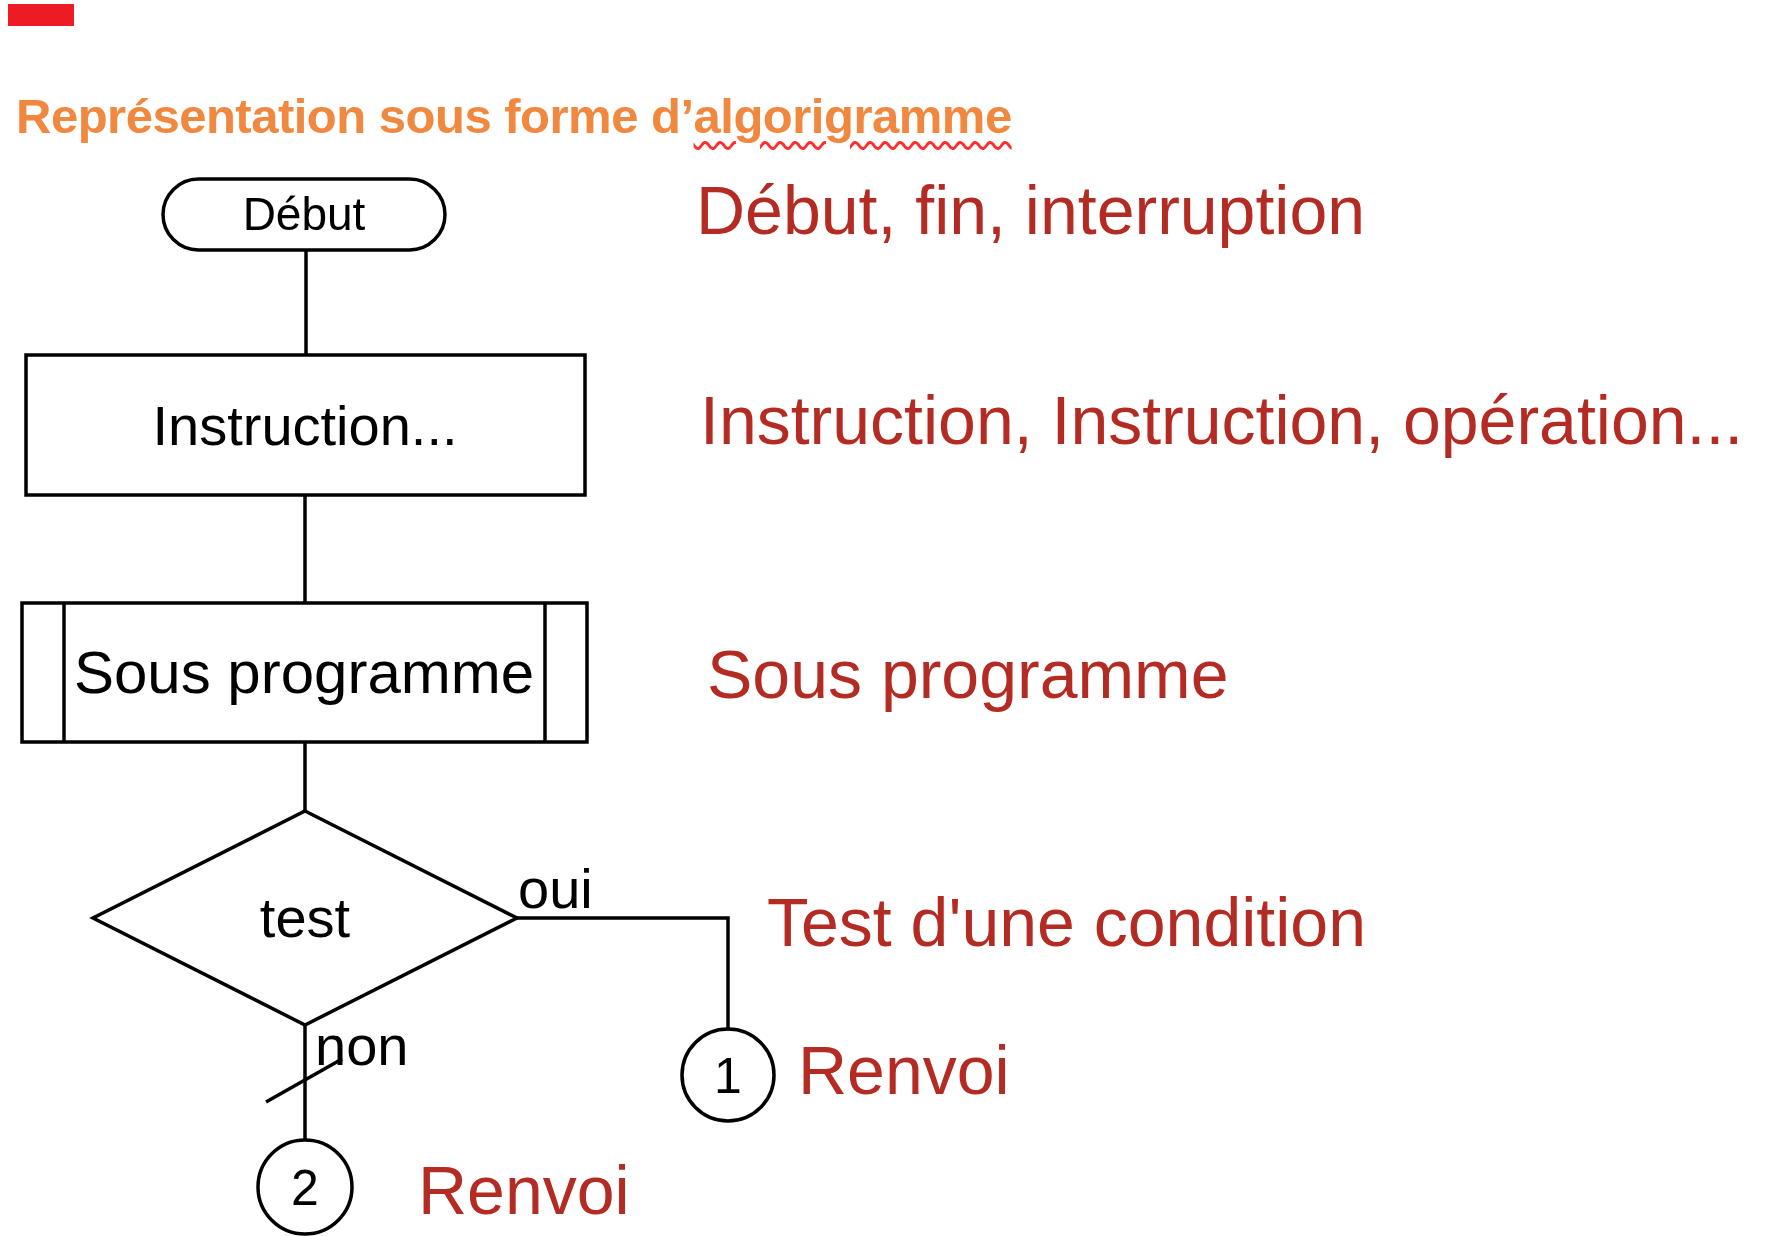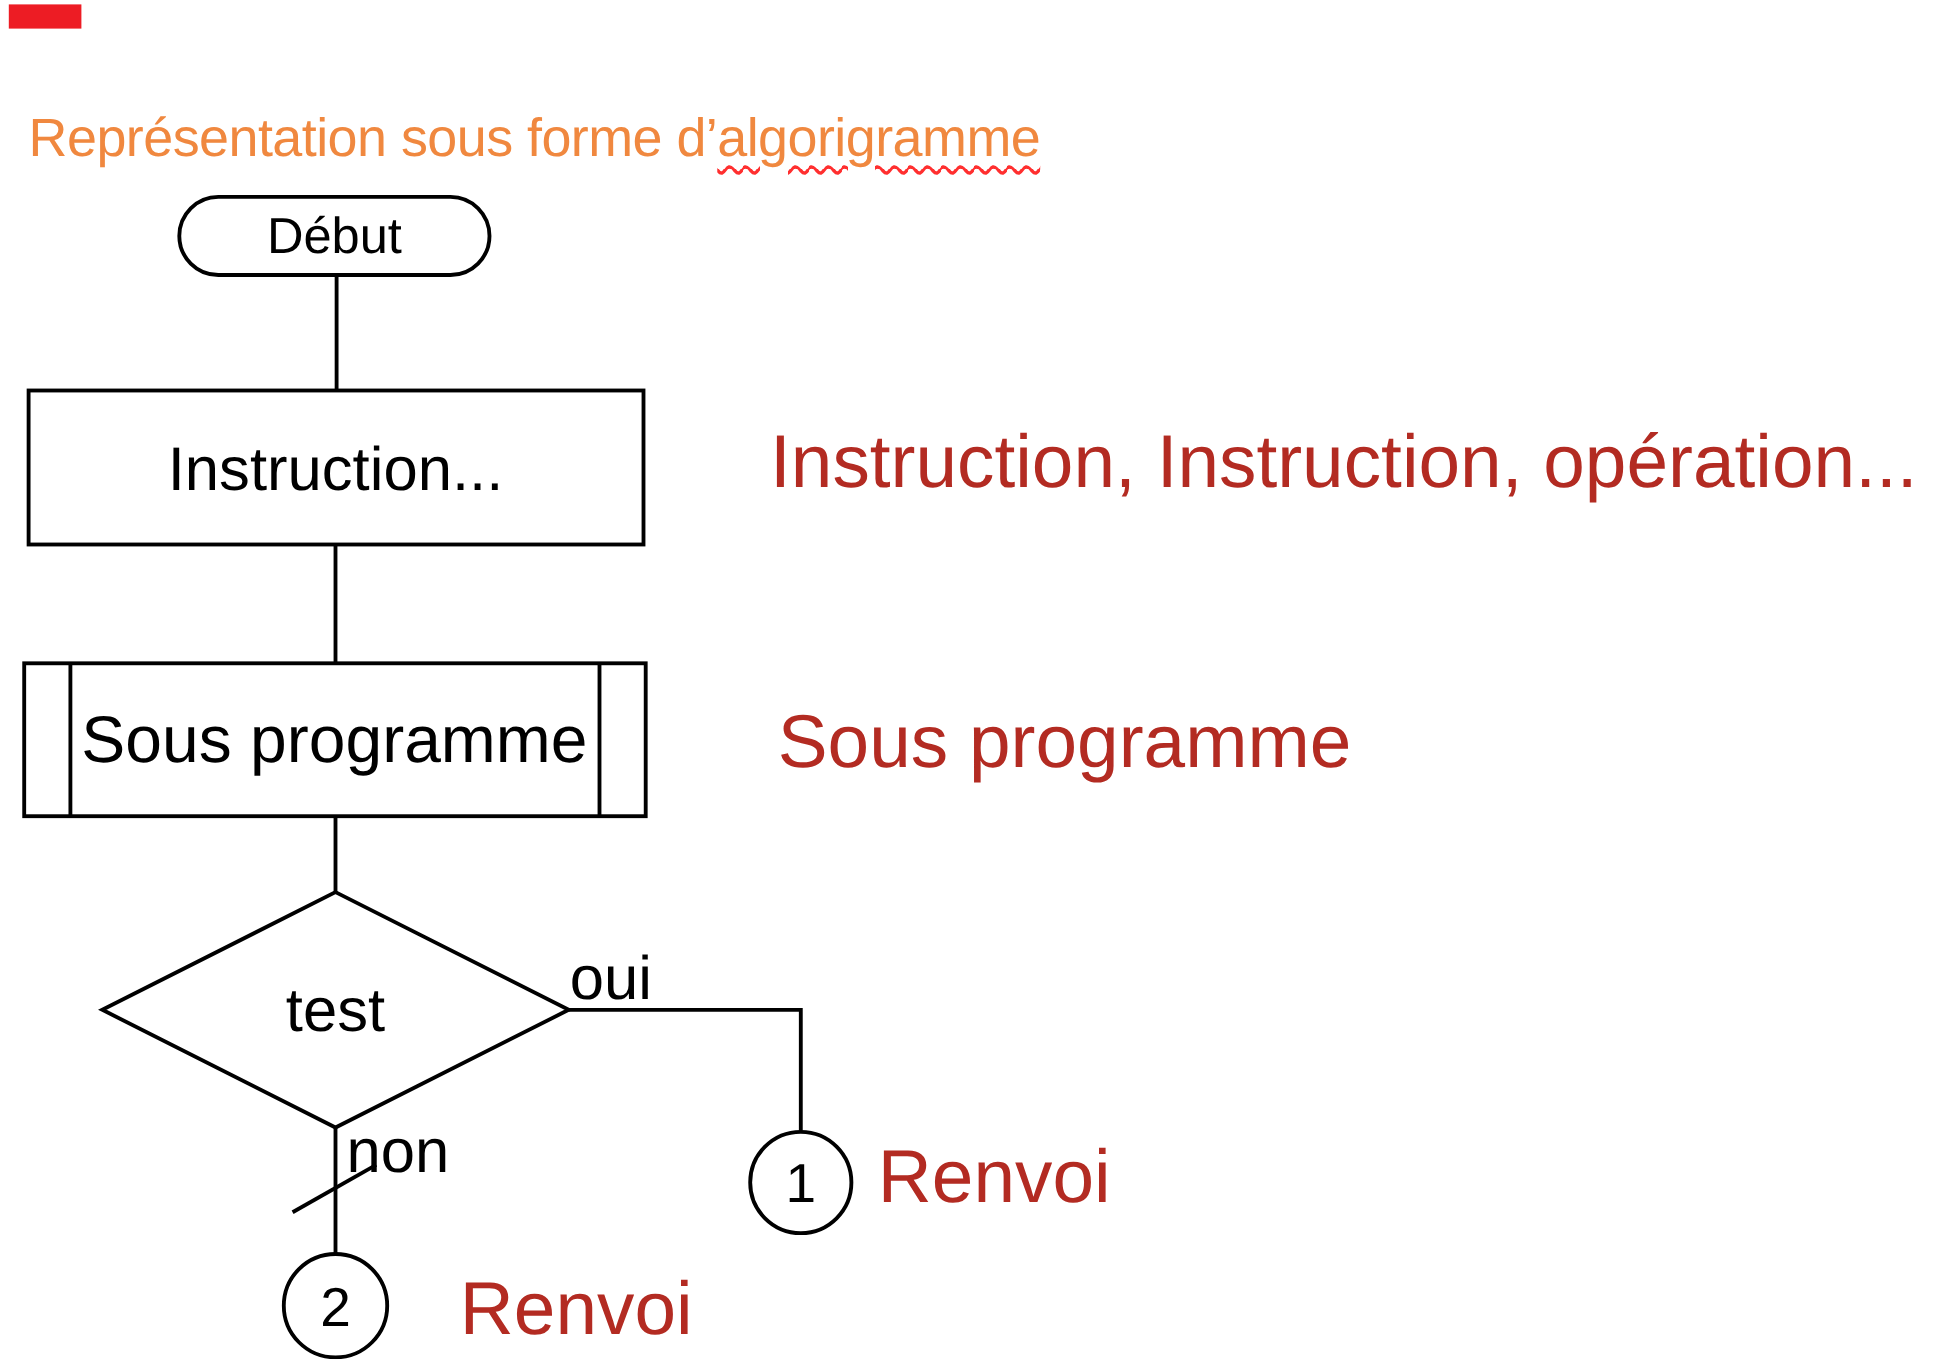--- a/index.html
+++ b/index.html
@@ -2,22 +2,22 @@
 <html><head>
 <meta charset="utf-8">
 <style>
   html,body{margin:0;padding:0;background:#fff;}
   .page{
     position:relative;width:1766px;height:1236px;background:#ffffff;
     overflow:hidden;font-family:"Liberation Sans",sans-serif;
   }
   .corner-bar{position:absolute;left:8px;top:4px;width:66px;height:22px;background:#ed1c24;}
   .title{
-    position:absolute;left:10px;top:84px;margin:16px;
-    font-size:49px;font-weight:normal;color:#f0883f;
+    position:absolute;left:10px;top:84px;margin:6px;
+    font-size:49px;font-weight:bold;color:#f0883f;
     white-space:nowrap;letter-spacing:-0.5px;line-height:1.1;
   }
   .title .wavy{
     text-decoration:underline;
     text-decoration-style:wavy;
     text-decoration-color:#ff2f2f;
     text-decoration-thickness:3px;
     text-underline-offset:8px;
   }
   svg.flow{position:absolute;left:0;top:0;}
@@ -73,18 +73,20 @@
     <text x="728" y="1093" font-size="50" text-anchor="middle">1</text>
 
     <line class="wire" x1="305" y1="1025" x2="305" y2="1139"></line>
     <line class="wire" x1="266" y1="1102" x2="342" y2="1059"></line>
     <text x="315" y="1065" font-size="56" text-anchor="start">non</text>
 
     <circle class="shape" cx="305" cy="1187" r="47"></circle>
     <text x="305" y="1205" font-size="50" text-anchor="middle">2</text>
   </svg>
 
+  <div class="ann a0">Début, fin, interruption</div>
   <div class="ann a1">Instruction, Instruction, opération...</div>
   <div class="ann a2">Sous programme</div>
+  <div class="ann a3">Test d'une condition</div>
   <div class="ann a4">Renvoi</div>
   <div class="ann a5">Renvoi</div>
 
 </div>
 
 </body></html>

